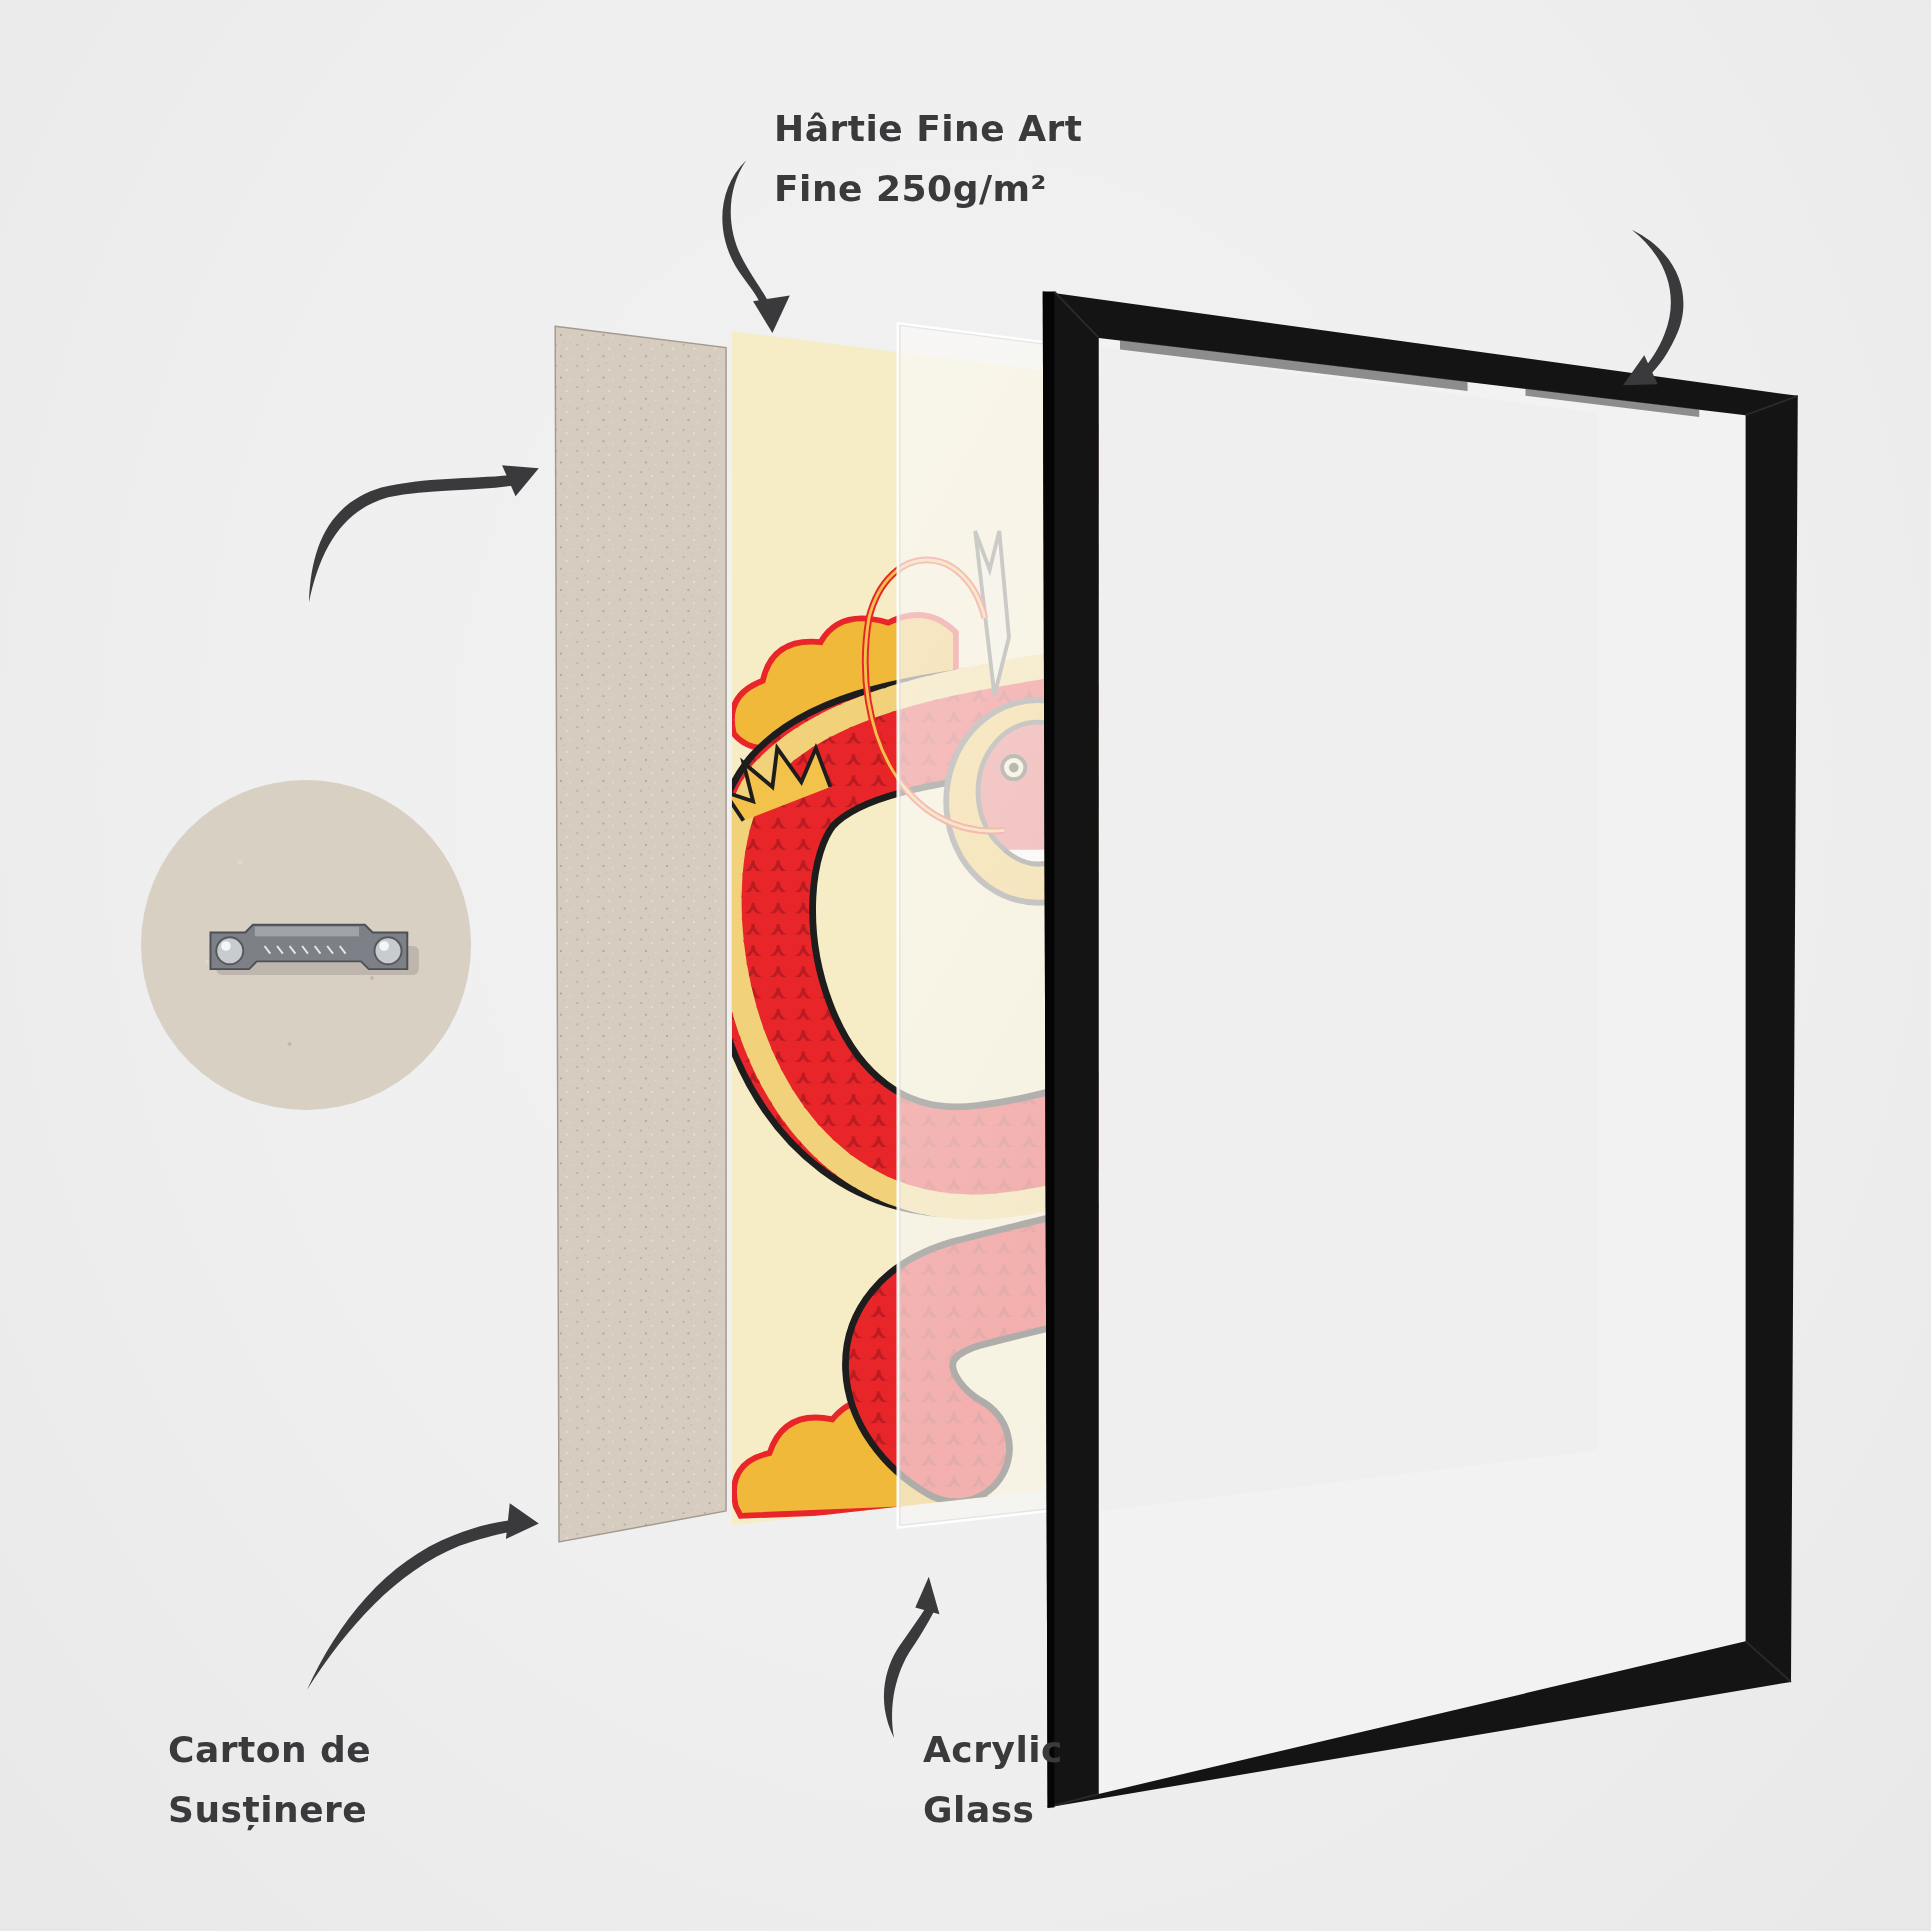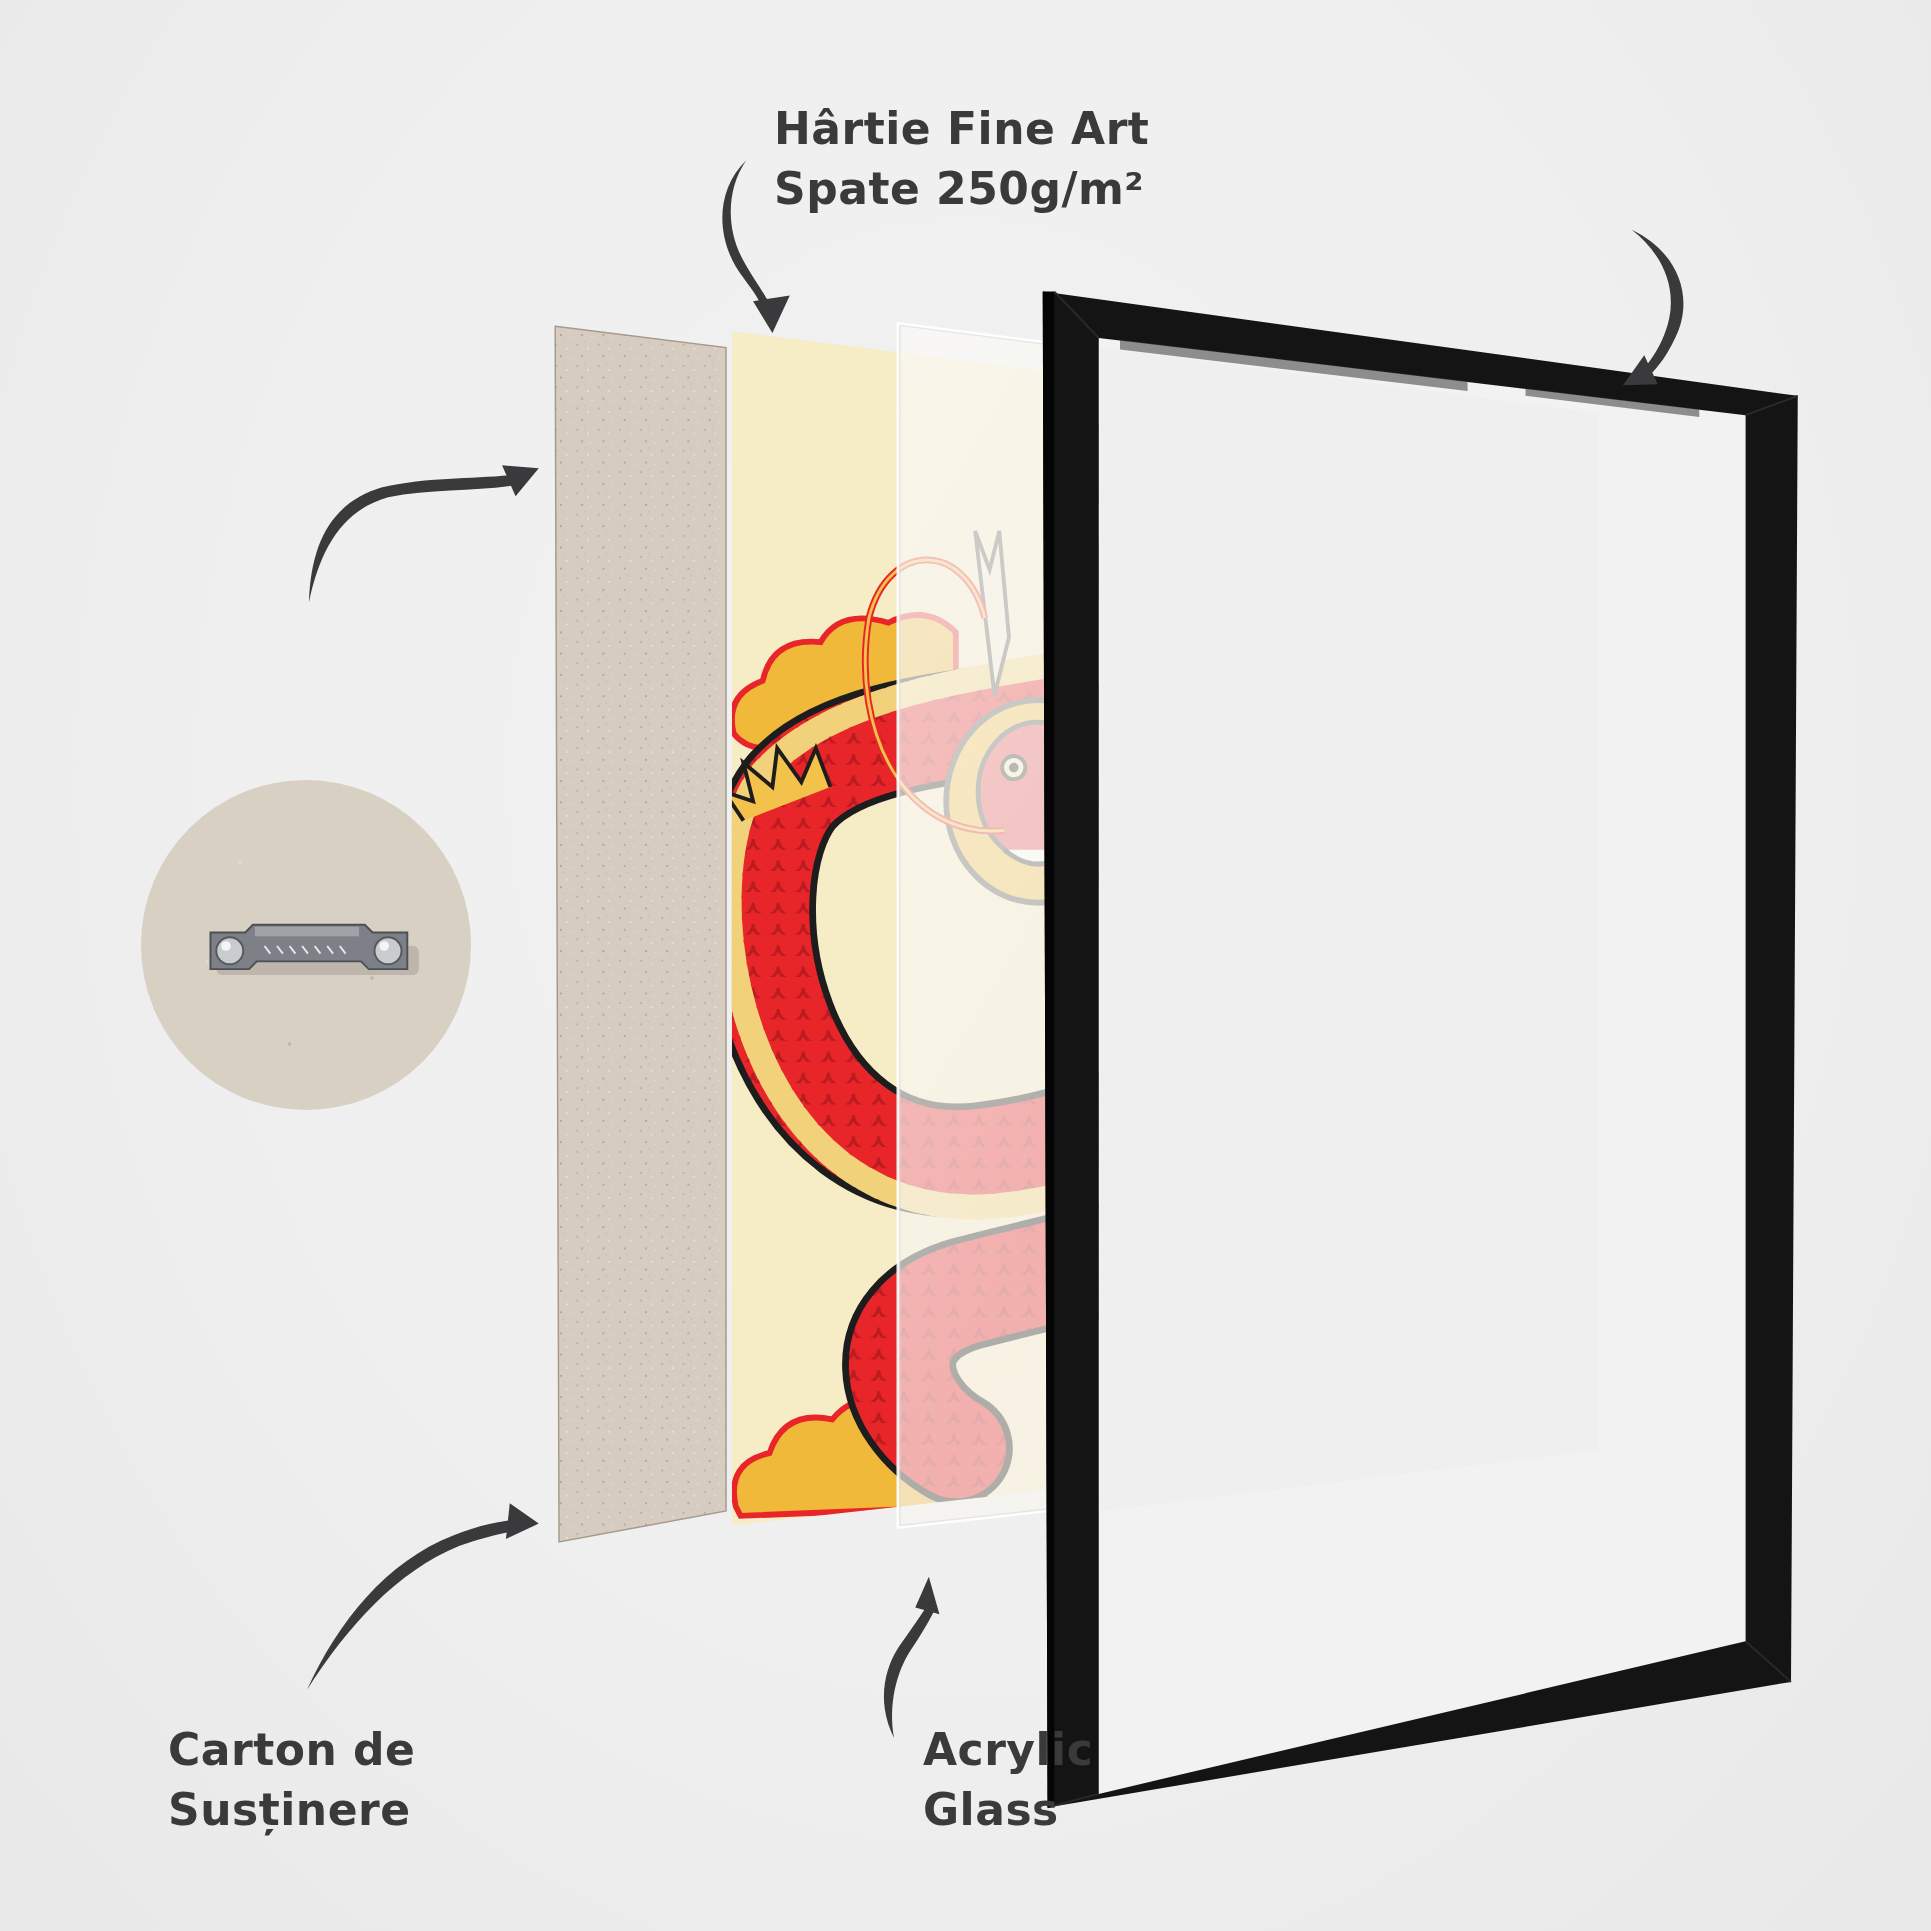--- a/index.html
+++ b/index.html
@@ -9,21 +9,21 @@
     font-family: "DejaVu Sans", "Liberation Sans", sans-serif;
     position: relative;
   }
   .stage { position: absolute; left: 0; top: 0; width: 1931px; height: 1931px; }
   .scene { position: absolute; left: 0; top: 0; width: 1931px; height: 1931px; }
 
   .label {
     position: absolute;
     color: #3a3a3c;
     font-weight: bold;
-    font-size: 44px;
+    font-size: 36px;
     line-height: 60px;
     letter-spacing: 0.5px;
     white-space: nowrap;
   }
   .label span { display: block; }
   .label.center { text-align: center; }
 
   .lbl-paper  { left: 774px;  top: 99px; }
   .lbl-frame  { left: 1461px; top: 160px; }
   .lbl-hanger { left: 145px;  top: 624px; width: 328px; }
@@ -213,21 +213,21 @@
 
       <circle cx="92" cy="177" r="14" fill="#c9cccf" stroke="#55585c" stroke-width="2"></circle>
       <circle cx="88" cy="172" r="5" fill="#ffffff" opacity="0.8"></circle>
       <circle cx="256" cy="177" r="14" fill="#c9cccf" stroke="#55585c" stroke-width="2"></circle>
       <circle cx="252" cy="172" r="5" fill="#ffffff" opacity="0.8"></circle>
     </svg>
   </div>
 
   <div class="label lbl-paper">
     <span>Hârtie Fine Art</span>
-    <span>Spate 250g/m²</span>
+    <span>Fine 250g/m²</span>
   </div>
 
 
   <div class="label center lbl-hanger">
   </div>
 
   <div class="label lbl-board">
     <span>Carton de</span>
     <span>Susținere</span>
   </div>

